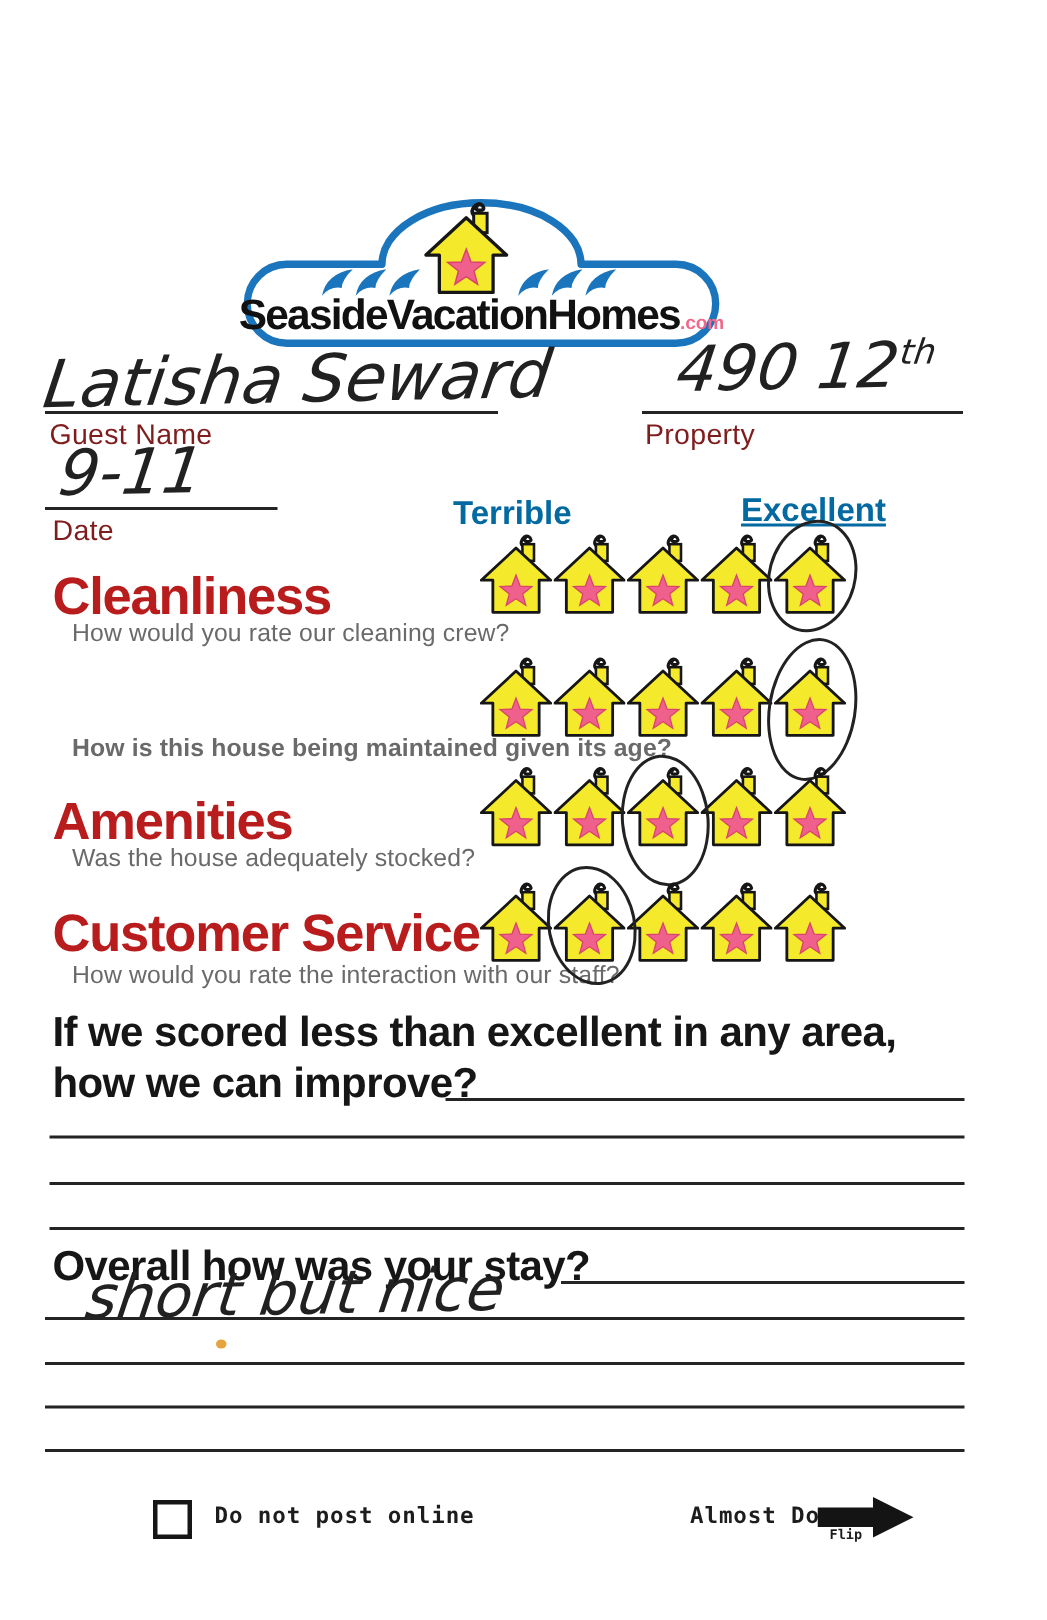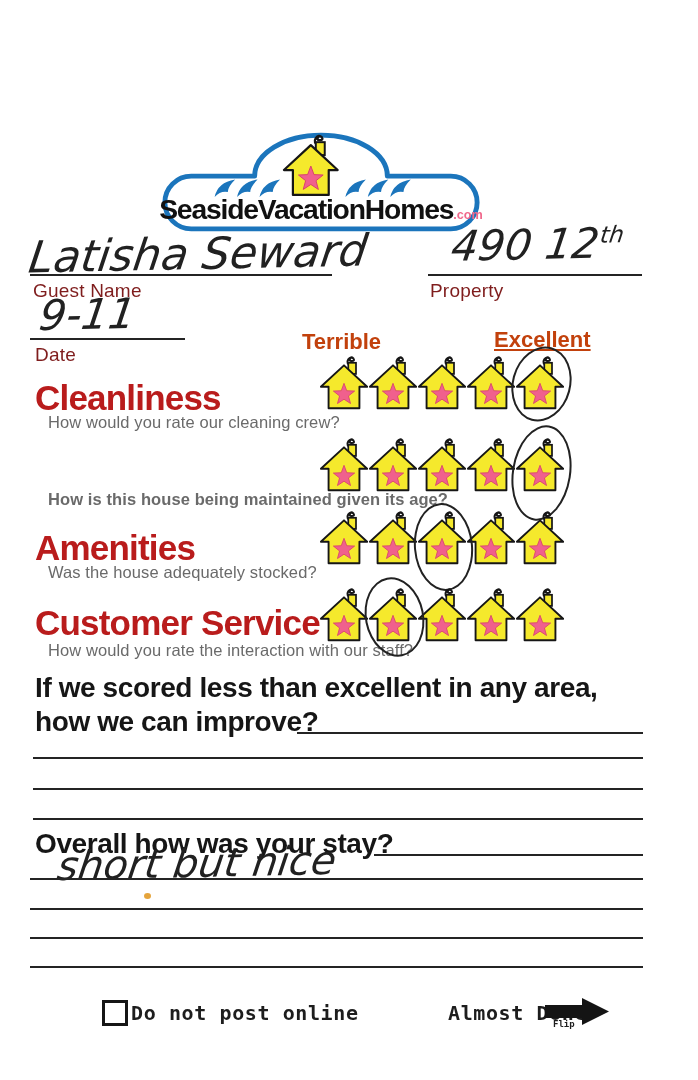--- a/index.html
+++ b/index.html
@@ -1,21 +1,21 @@
 <!DOCTYPE html>
 <html style="--blue: #1b75bc; --yellow: #f5e92c; --pink: #f0608d; --compink: #f0698c;"><head>
 <meta charset="utf-8">
 <style>
   html,body{margin:0;padding:0;background:#ffffff;}
   #page{position:relative;width:694px;height:1080px;background:#fff;overflow:hidden;
         font-family:"Liberation Sans", sans-serif;color:#111;}
 
   
   .fieldlabel{position:absolute;font-size:19px;color:#7f1d1d;letter-spacing:.2px;}
-  .scalelabel{position:absolute;font-size:22px;font-weight:600;color:#c2410c;}
+  .scalelabel{position:absolute;font-size:22px;font-weight:600;color:#0369a1;}
   .cat-title{position:absolute;font-size:35px;font-weight:600;letter-spacing:-.8px;color:#b91c1c;line-height:1;}
   .cat-sub{position:absolute;font-size:16.5px;color:#6a6a6a;letter-spacing:.1px;}
   .bigq{position:absolute;font-size:28px;font-weight:600;letter-spacing:-.4px;color:#161616;line-height:1;}
   .rule{position:absolute;height:2.4px;background:#242424;}
 
   
   .hw{position:absolute;font-family:"DejaVu Sans", sans-serif;font-style:italic;
       color:#212121;transform:skewX(-9deg) rotate(-1.2deg);white-space:nowrap;}
   .hw sup{font-size:55%;vertical-align:super;}
 
@@ -30,21 +30,21 @@
   .rating-circle{position:absolute;width:55px;height:76px;border:2.6px solid #222;
                  border-radius:50%;top:-9px;background:transparent;}
   .r1 .rating-circle{transform:rotate(15deg);height:72px;}
   .r2 .rating-circle{transform:rotate(9deg);height:92px;top:-12px;}
   .r3 .rating-circle{transform:rotate(-5deg);height:84px;top:-7px;}
   .r4 .rating-circle{transform:rotate(-11deg);height:76px;top:-10px;}
 
   
   .checkbox{position:absolute;left:102px;top:1000px;width:20px;height:20px;border:3px solid #161616;background:#fff;}
   .footer-text{position:absolute;font-family:"DejaVu Sans Mono", monospace;font-weight:bold;
-               font-size:20px;letter-spacing:.6px;color:#1d1d1d;}
+               font-size:15px;letter-spacing:.6px;color:#1d1d1d;margin-left:12px;}
   .flip-label{position:absolute;font-family:"DejaVu Sans Mono", monospace;font-weight:bold;
               font-size:9px;color:#1d1d1d;}
   .speck{position:absolute;left:144px;top:893px;width:7px;height:6px;border-radius:50%;background:#e5a43c;}
 </style>
 </head>
 <body>
 
 <div id="page">
 
   <svg style="position:absolute;left:160px;top:130px;" width="322" height="104" viewBox="0 0 330 106">

